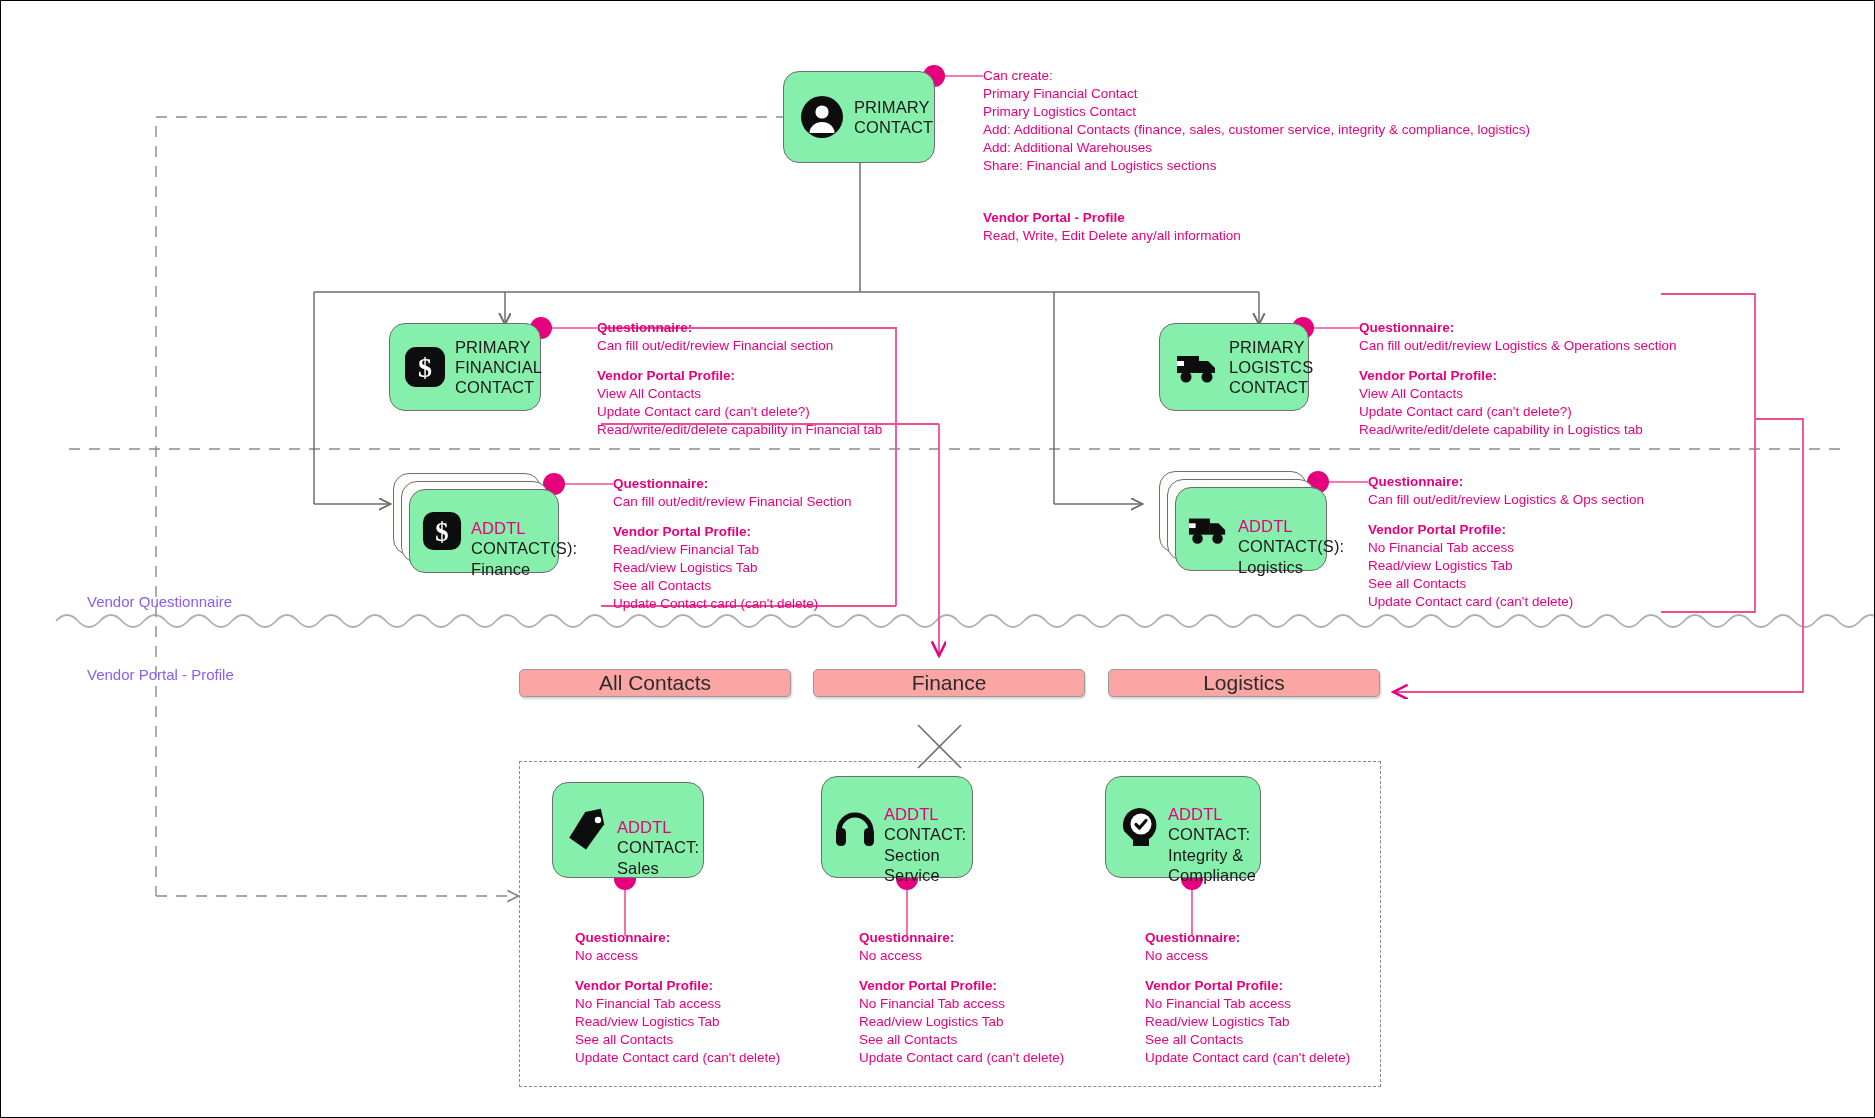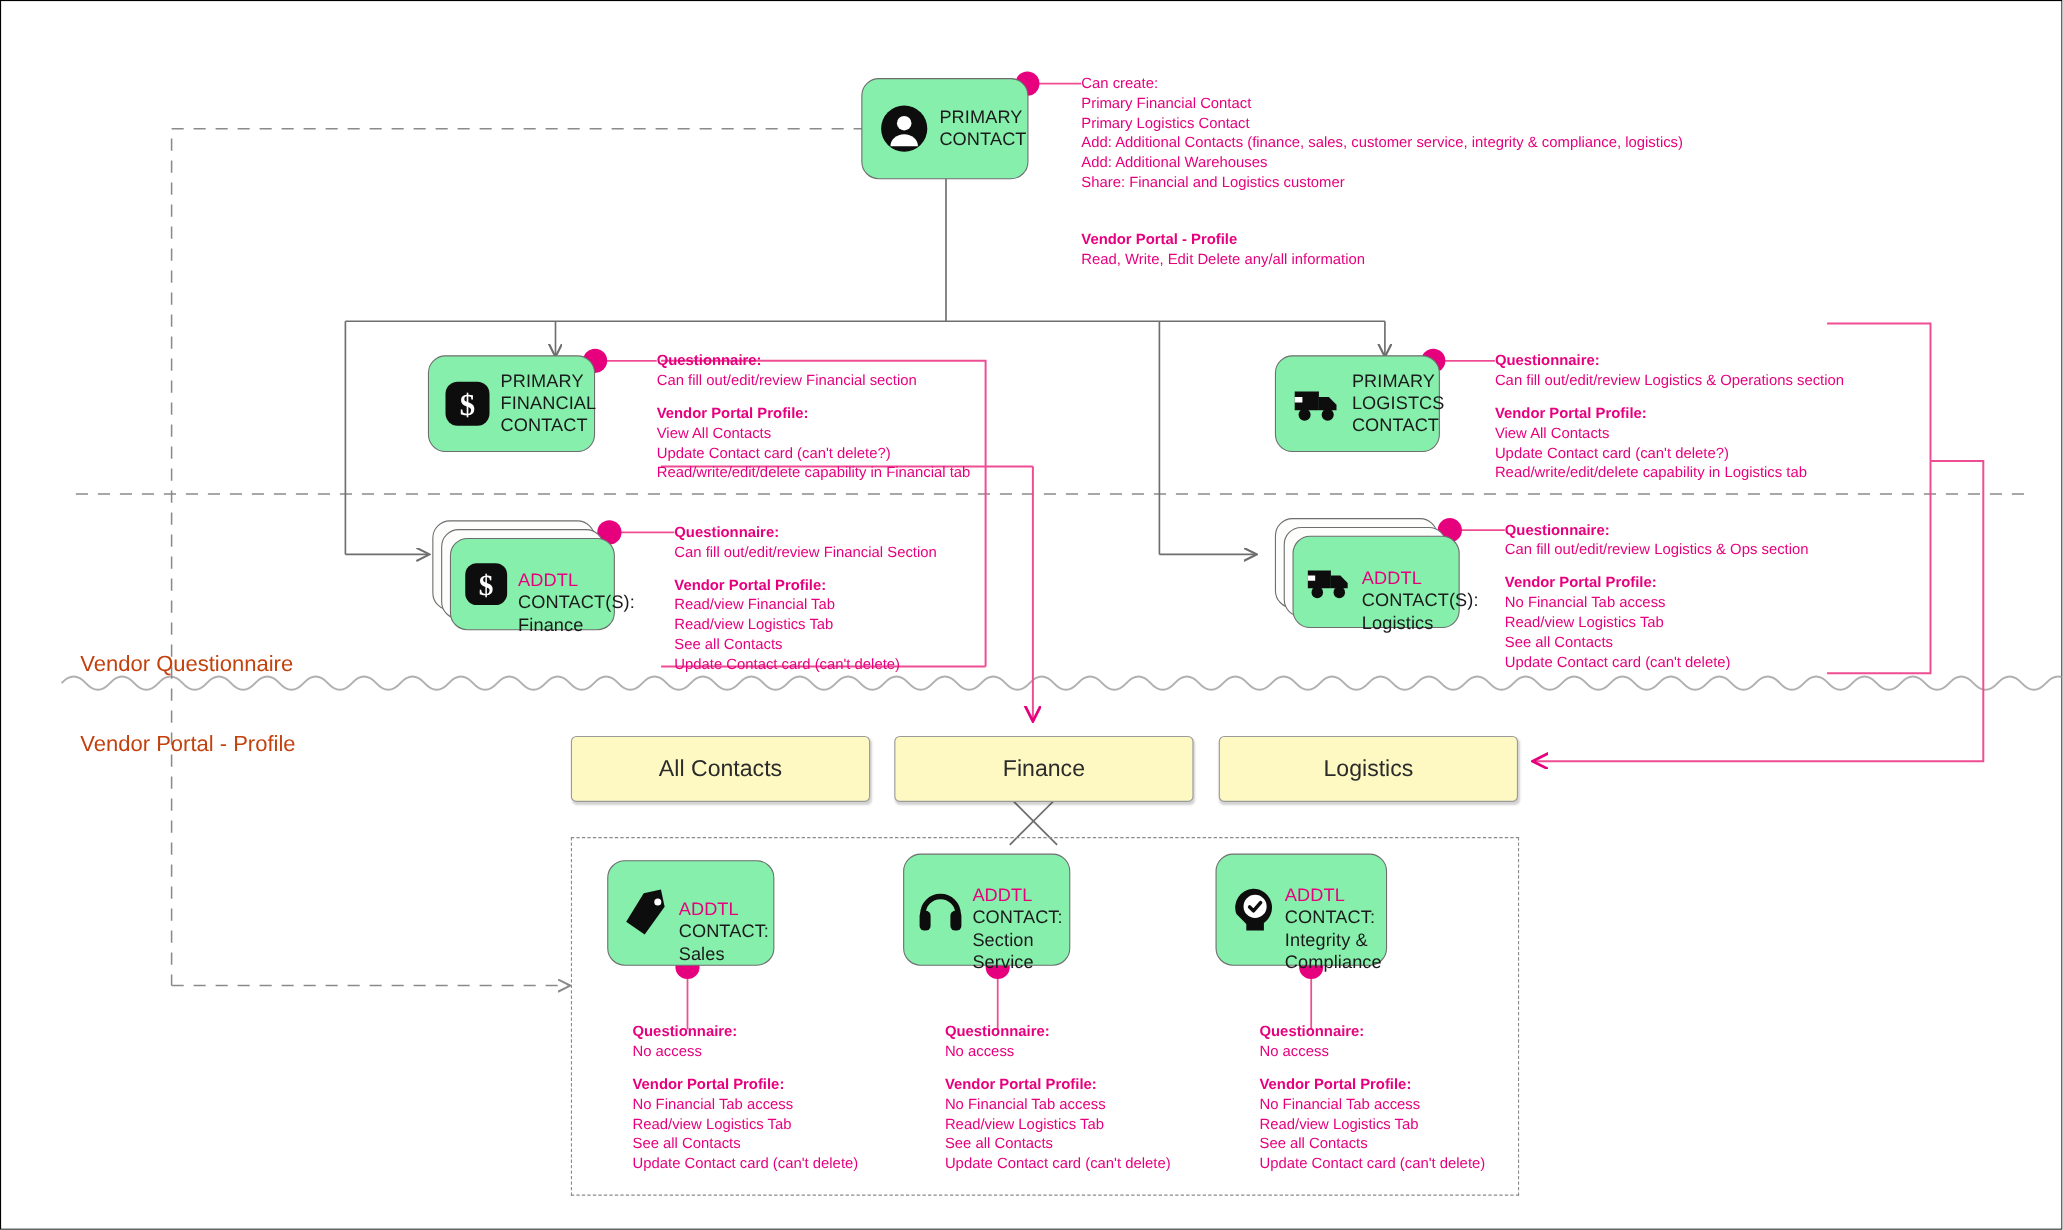--- a/index.html
+++ b/index.html
@@ -6,41 +6,41 @@
   body{font-family:"Liberation Sans", sans-serif;}
   #page{position:relative;width:1875px;height:1118px;background:#ffffff;border:1px solid #000;box-sizing:border-box;overflow:hidden;}
   #svg-layer{position:absolute;left:0;top:0;width:1875px;height:1118px;pointer-events:none;}
 
   .abs{position:absolute;}
 
   
   #title{left:56px;top:10px;color:#e6007e;font-size:21px;font-weight:700;line-height:1.25;letter-spacing:.2px;}
 
   
-  .section-label{color:#c2410c;font-size:20px;}
+  .section-label{color:#8b5cf6;font-size:15px;margin-left:14px;}
 
   
   .node{position:absolute;background:#86efac;border:1.6px solid #6e6e6e;border-radius:16px;
         display:flex;align-items:center;box-sizing:border-box;}
   .node .icon{flex:0 0 auto;display:flex;align-items:center;justify-content:center;}
   .node .txt{font-size:16.5px;color:#1a1a1a;line-height:1.22;letter-spacing:.1px;}
   .node .txt .addtl{color:#e6007e;display:block;margin-top:35px;}
   .node .txt .ln{display:block;}
 
   .stack-wrap{position:absolute;}
   .stack-wrap .sheet{position:absolute;background:#fdfdfc;border:1.6px solid #6e6e6e;border-radius:16px;box-sizing:border-box;}
 
   
   .ann{position:absolute;color:#e6007e;font-size:13.5px;line-height:1.34;white-space:nowrap;}
   .ann .hd{font-weight:700;display:block;}
   .ann .ln{display:block;}
   .ann .gap{display:block;height:12px;}
 
   
-  .tab{position:absolute;height:60px;background:#fef9c3;border:1.4px solid #9a9a9a;border-radius:5px;
+  .tab{position:absolute;height:28px;background:#fca5a5;border:1.4px solid #9a9a9a;border-radius:5px;
        display:flex;align-items:center;justify-content:center;font-size:21px;color:#2b2b2b;box-sizing:border-box;
        box-shadow:1px 2px 2px rgba(0,0,0,.18);}
 
   
   #bottom-box{position:absolute;border:1.6px dashed #8a8a8a;box-sizing:border-box;}
 </style>
 </head>
 <body>
 
 <div id="page">
@@ -144,21 +144,21 @@
       <span class="ln">CONTACT</span>
     </span>
   </div>
 
   <div class="ann" style="left:982px;top:66px;">
     <span class="ln">Can create:</span>
     <span class="ln">Primary Financial Contact</span>
     <span class="ln">Primary Logistics Contact</span>
     <span class="ln">Add: Additional Contacts (finance, sales, customer service, integrity &amp; compliance, logistics)</span>
     <span class="ln">Add: Additional Warehouses</span>
-    <span class="ln">Share: Financial and Logistics customer</span>
+    <span class="ln">Share: Financial and Logistics sections</span>
   </div>
   <div class="ann" style="left:982px;top:208px;">
     <span class="hd">Vendor Portal - Profile</span>
     <span class="ln">Read, Write, Edit Delete any/all information</span>
   </div>
 
   <div class="node" style="left:388px;top:322px;width:152px;height:88px;padding-left:14px;gap:9px;">
     <span class="icon">
       <svg width="42" height="42" viewBox="0 0 42 42">
         <rect x="1" y="1" width="40" height="40" rx="11" fill="#0d0d0d"></rect>

